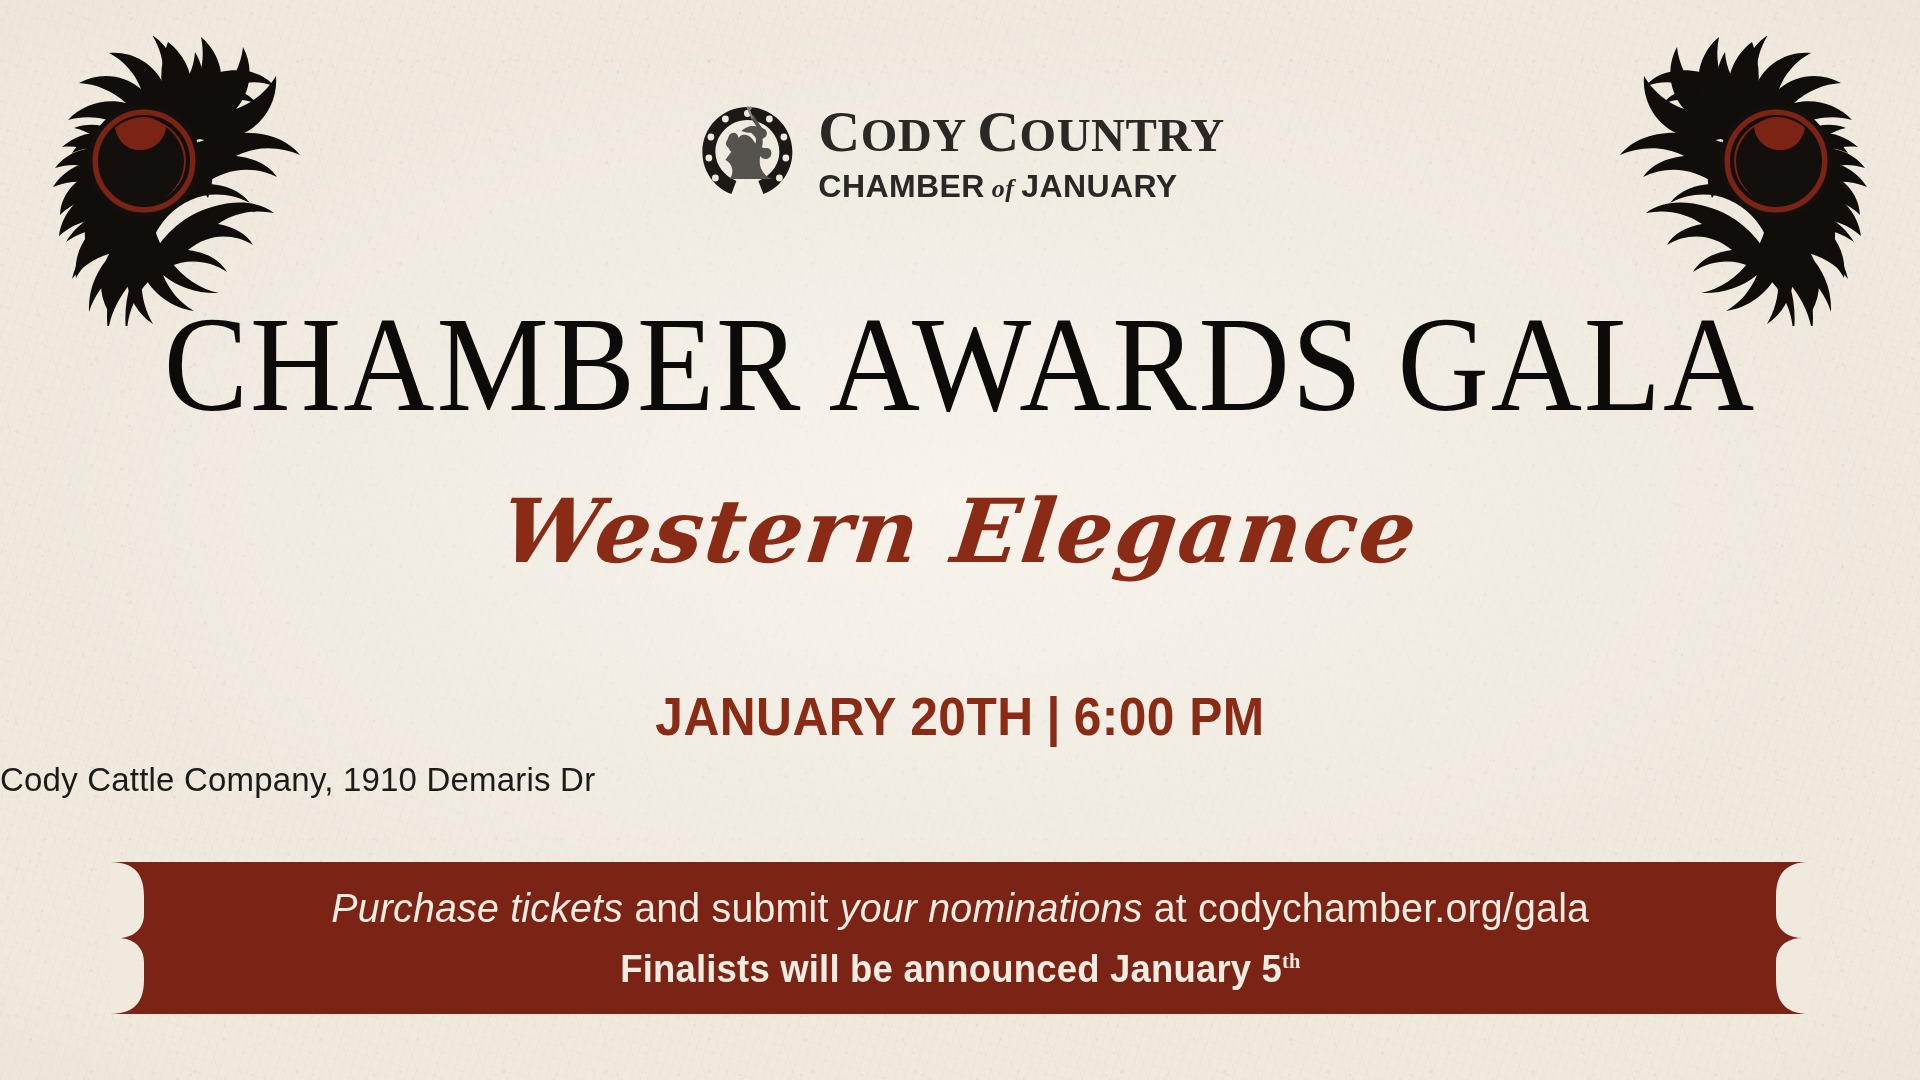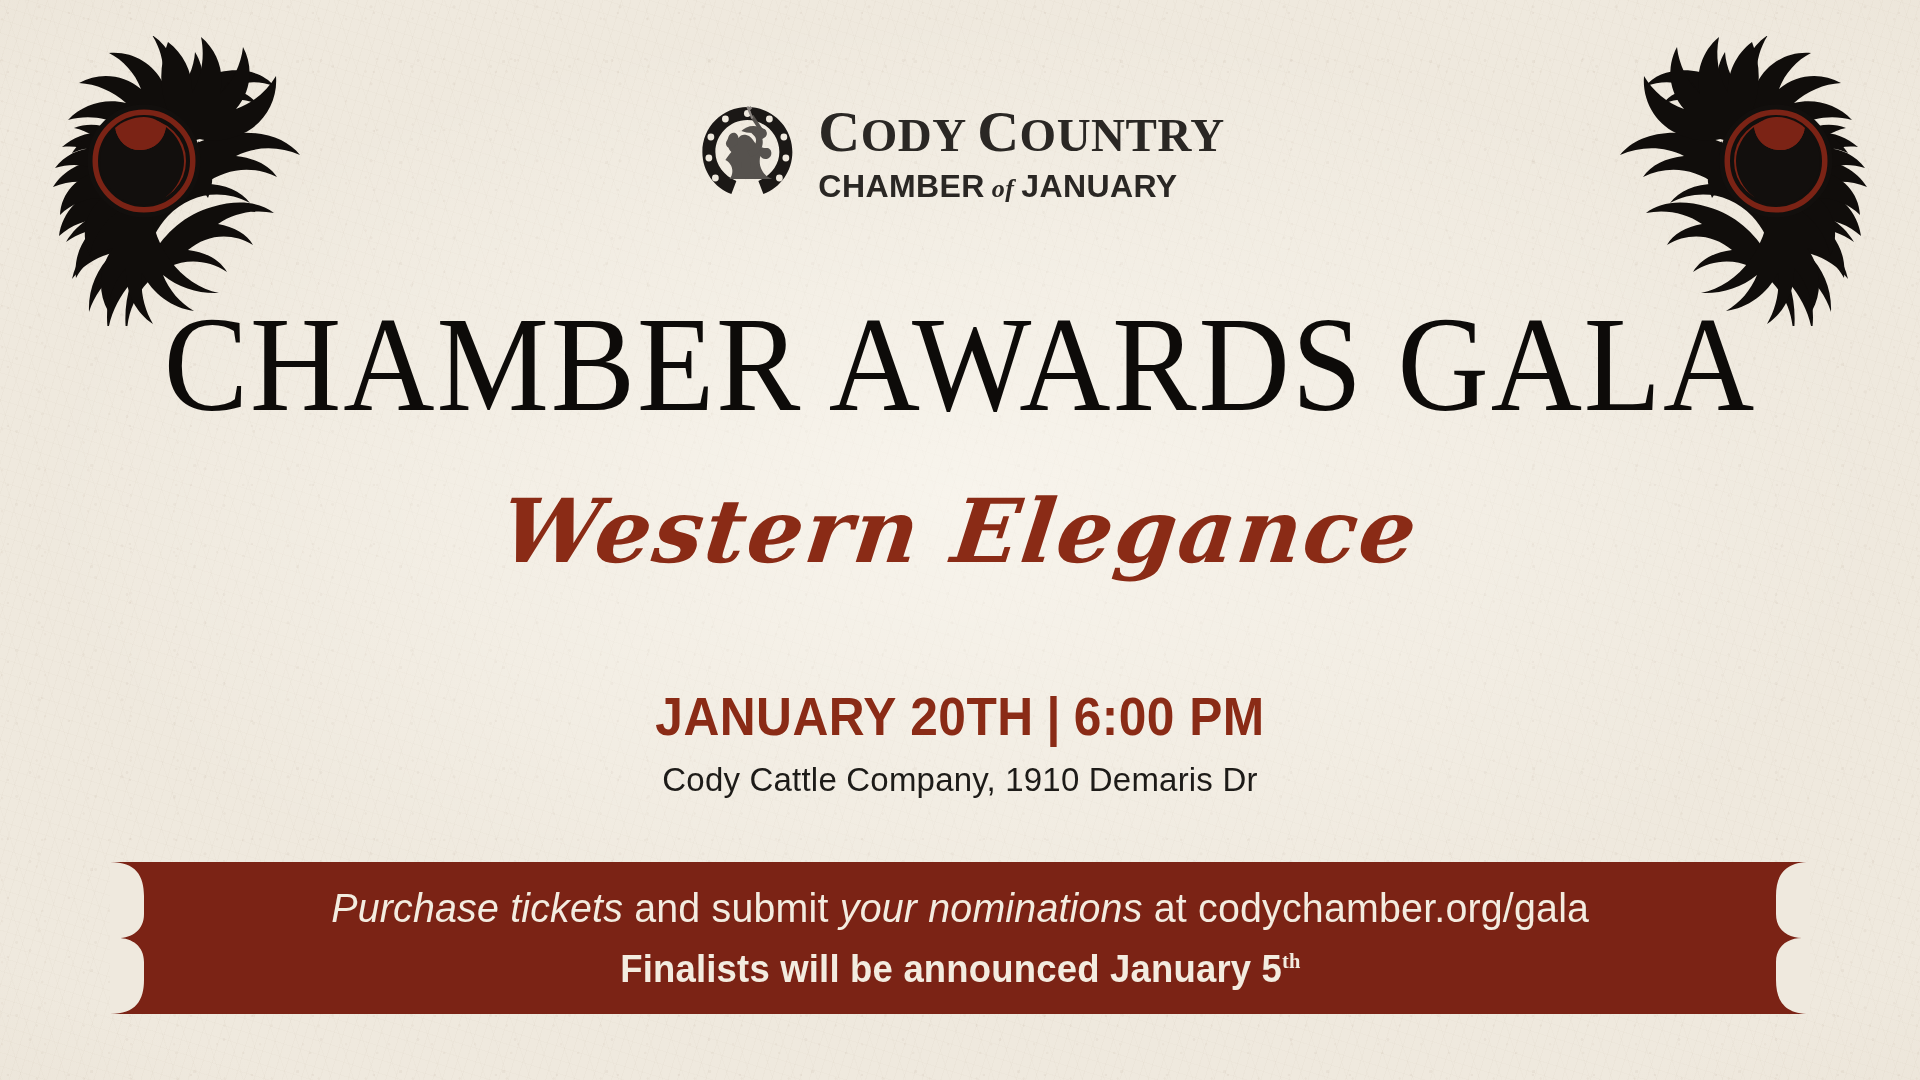--- a/index.html
+++ b/index.html
@@ -140,21 +140,20 @@
     font-size:54px;
     letter-spacing:.5px;
     color:#8a2b16;
     transform:scaleX(.92);
     white-space:nowrap;
   }
   .date-line .sep { display:inline-block; padding:0 14px; }
 
   .venue-line {
     position:absolute; left:0; right:0; top:761px;
-    text-align:center;
     font-family:"Liberation Sans", sans-serif;
     font-size:33px;
     letter-spacing:.2px;
     color:#1d1b18;
     white-space:nowrap;
   }
 
   
   .banner-wrap {
     position:absolute;

